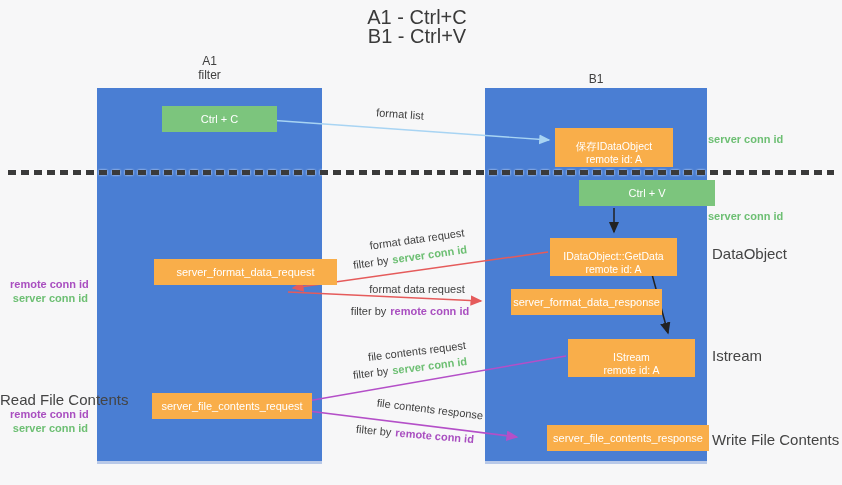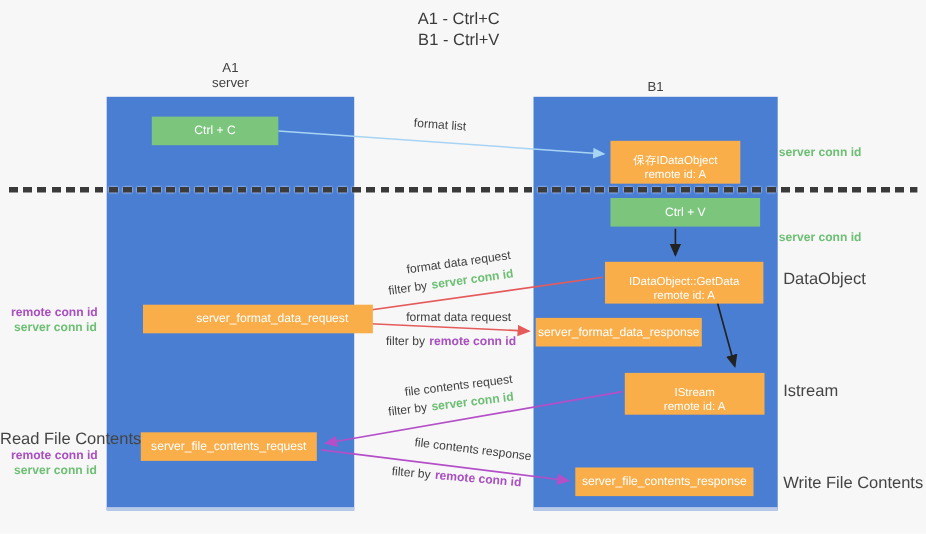--- a/index.html
+++ b/index.html
@@ -4,41 +4,41 @@
 <style>
   html,body{margin:0;padding:0;}
   .stage{
     position:relative; width:842px; height:485px;
     background:#f7f7f8; overflow:hidden;
     font-family:"Liberation Sans", sans-serif;
     color:#3c3c3c;
   }
   .title{
     position:absolute; top:8px; left:317px; width:200px;
-    text-align:center; font-size:15px; line-height:19px; color:#3a3a3a;
+    text-align:center; font-size:20px; line-height:19px; color:#3a3a3a;
   }
   .col-header{
     position:absolute; top:54px; text-align:center;
     font-size:12px; line-height:14px; color:#404040;
   }
   .col-header.a1{left:97px; width:225px;}
   .col-header.b1{left:485px; width:222px;margin-top:18px;}
   .column{
     position:absolute; top:88px; height:373px;
     background:#4a7ed3; border-bottom:3px solid #b9c9e8; z-index:1;
   }
   .column.a1{left:97px; width:225px;}
   .column.b1{left:485px; width:222px;}
   .box{
     position:absolute; z-index:4; color:#fff; text-align:center;
     font-size:11px;
   }
   .box.green{background:#7cc57d;}
   .box.orange{background:#f9ae4a;}
-  .box.single{line-height:26px; height:26px;}
+  .box.single{line-height:26px; height:26px;margin-left:24px;}
   .box.dual{font-size:10.5px; line-height:13px; padding-top:12px;}
   .alabel{
     position:absolute; z-index:4; font-size:11px; color:#3f3f3f;
     text-align:center; white-space:nowrap;
   }
   .alabel .plain{margin-right:4px;}
   .green-t{color:#6dbf73; font-weight:bold;}
   .purple-t{color:#a94fc0; font-weight:bold;}
   .side{
     position:absolute; z-index:4; font-size:11px; white-space:nowrap;
@@ -60,21 +60,21 @@
 
 <div class="stage">
 
   <div class="title">
     <div>A1 - Ctrl+C</div>
     <div>B1 - Ctrl+V</div>
   </div>
 
   <div class="col-header a1">
     <div>A1</div>
-    <div>server</div>
+    <div>filter</div>
   </div>
   <div class="col-header b1">
     <div>B1</div>
     <div>connection</div>
   </div>
 
   <div class="column a1"></div>
   <div class="column b1"></div>
 
   <svg class="arrows" width="842" height="485" viewBox="0 0 842 485">
@@ -105,26 +105,26 @@
 
   <div class="box green single" style="left:138px; top:106px; width:115px;">Ctrl + C</div>
 
   <div class="box orange dual" style="left:555px; top:128px; width:118px; height:27px;">
     <div>保存IDataObject</div>
     <div>remote id: A</div>
   </div>
 
   <div class="box green single" style="left:555px; top:180px; width:136px;">Ctrl + V</div>
 
-  <div class="box orange dual" style="left:550px; top:238px; width:144px; height:26px;">
+  <div class="box orange dual" style="left:550px; top:238px; width:127px; height:26px;">
     <div>IDataObject::GetData</div>
     <div>remote id: A</div>
   </div>
 
-  <div class="box orange single" style="left:130px; top:277px; width:183px;padding-left:26px;">server_format_data_request</div>
+  <div class="box orange single" style="left:130px; top:259px; width:183px;">server_format_data_request</div>
 
   <div class="box orange single" style="left:487px; top:289px; width:151px;">server_format_data_response</div>
 
   <div class="box orange dual" style="left:568px; top:339px; width:127px; height:26px;">
     <div>IStream</div>
     <div>remote id: A</div>
   </div>
 
   <div class="box orange single" style="left:128px; top:393px; width:160px;">server_file_contents_request</div>
 

